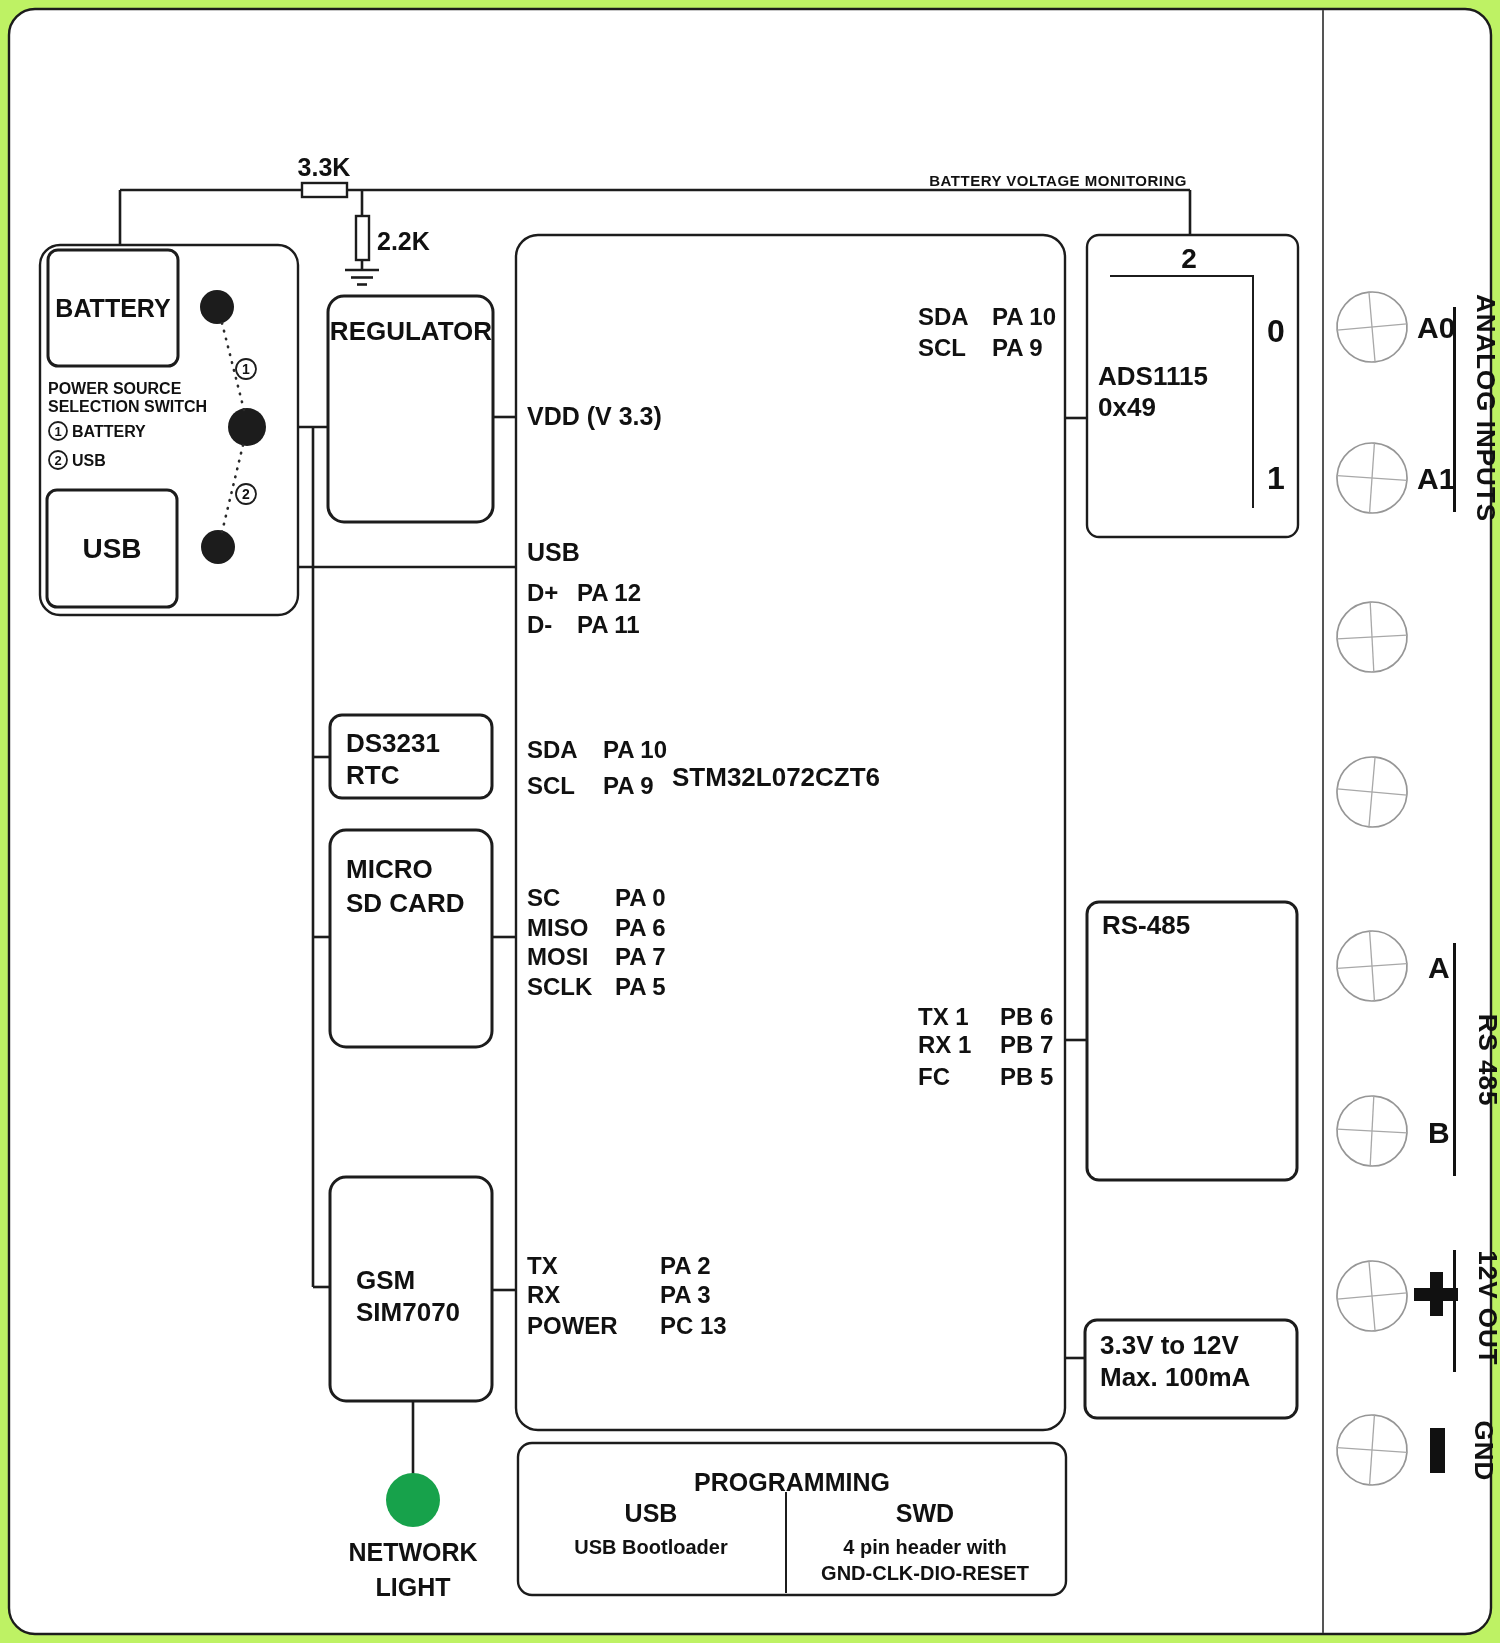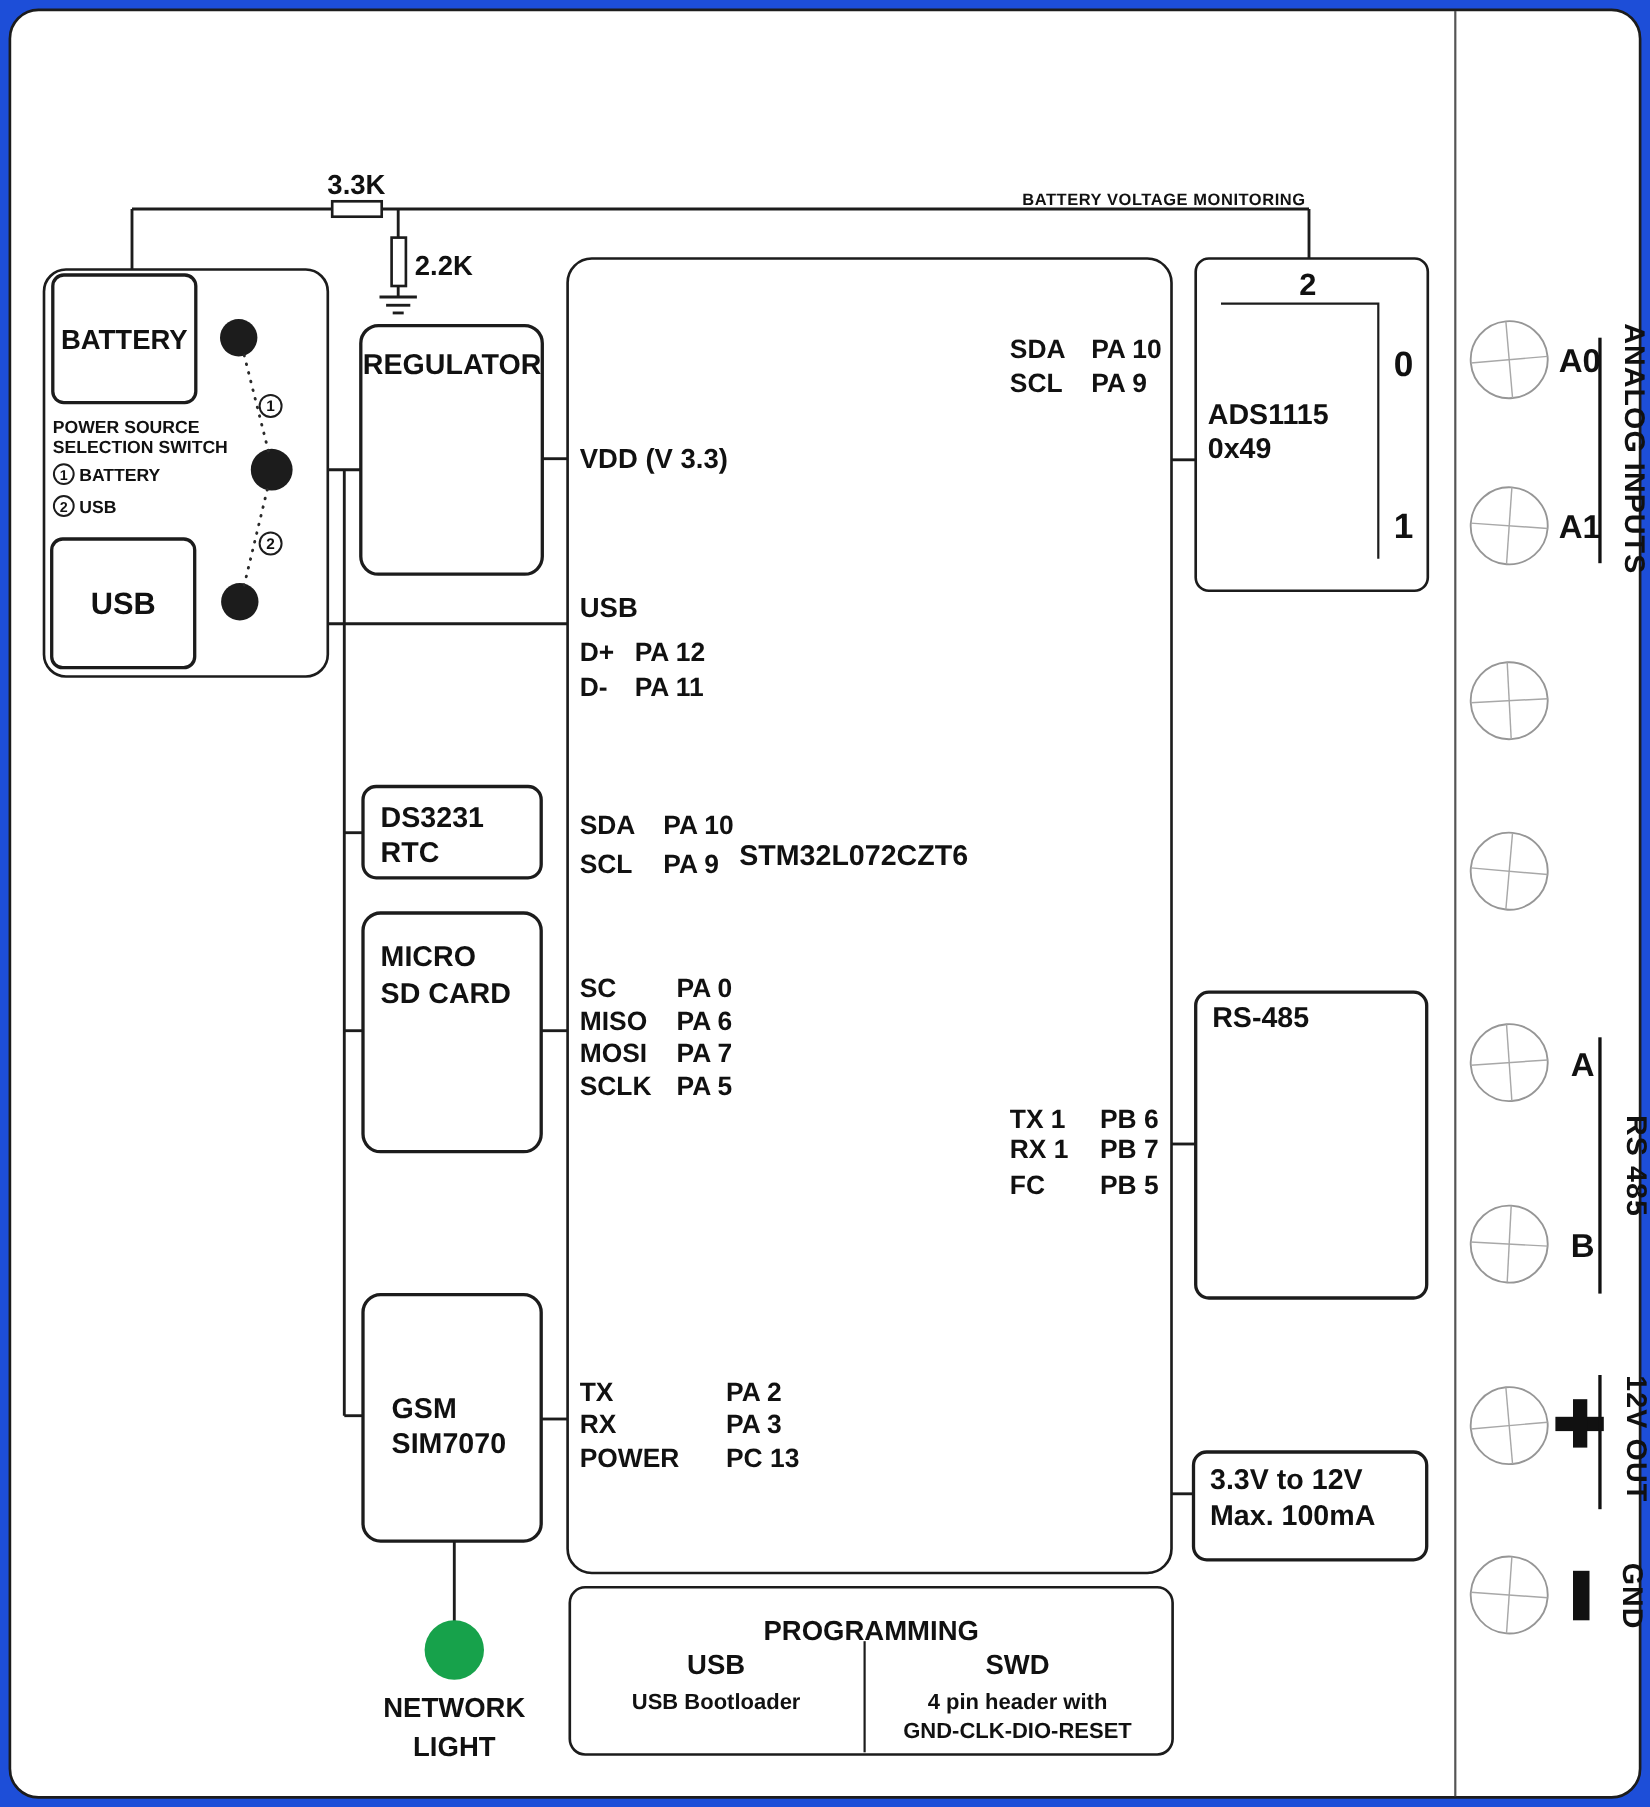--- a/index.html
+++ b/index.html
@@ -1,16 +1,16 @@
 <!DOCTYPE html>
 <html><head>
 <meta charset="utf-8">
 <style>
   html,body{margin:0;padding:0;background:#ffffff;}
-  .stage{position:relative;width:1500px;height:1643px;background:#1d4ed8;font-family:"Liberation Sans",sans-serif;}
+  .stage{position:relative;width:1500px;height:1643px;background:#bef264;font-family:"Liberation Sans",sans-serif;}
   svg{display:block}
   text{font-family:"Liberation Sans","DejaVu Sans",sans-serif;font-weight:bold;fill:#111;}
   .t15{font-size:15px;letter-spacing:.5px}
   .t16{font-size:16px}
   .t20{font-size:20px}
   .t24{font-size:24px}
   .t25{font-size:25px}
   .t26{font-size:26px}
   .t28{font-size:28px}
   .t30{font-size:30px}

